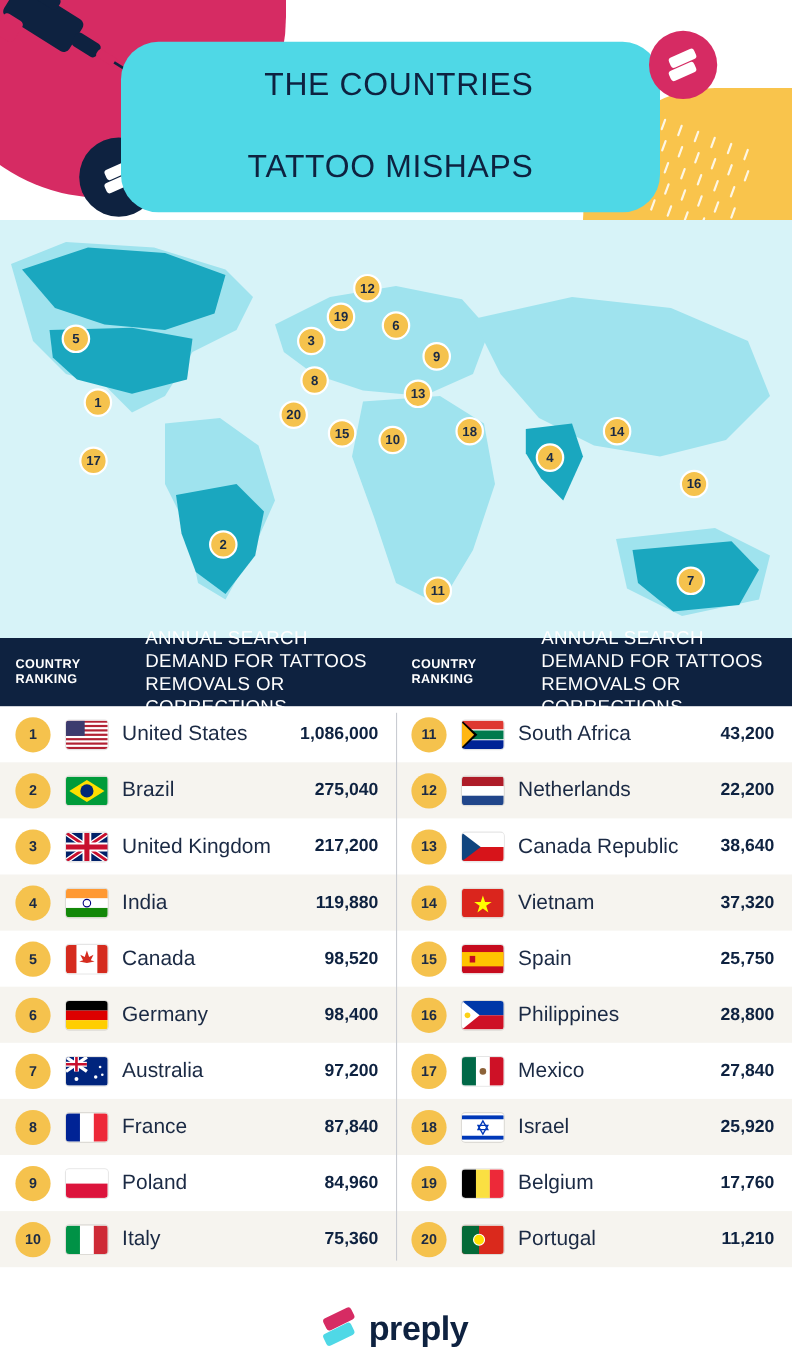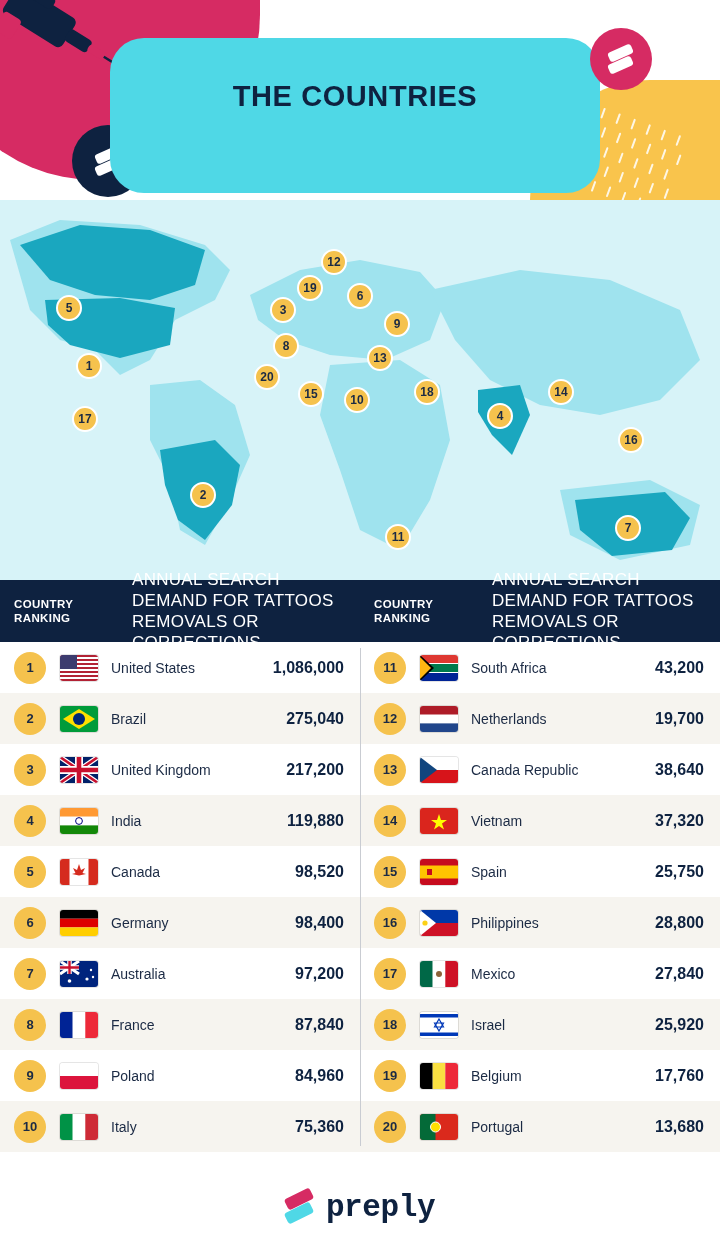--- a/index.html
+++ b/index.html
@@ -53,21 +53,21 @@
     background: #4fd8e6;
     border-radius: 34px;
     display: flex;
     align-items: center;
     justify-content: center;
   }
   .title-card h1 {
     color: #0e2240;
     font-size: 29px;
     line-height: 1.30;
-    font-weight: bold;
+    font-weight: normal;
     letter-spacing: .6px;
     text-align: right;
     text-transform: uppercase;
   }
   .badge-dark {
     position: absolute;
     left: 72px; top: 125px;
     width: 72px; height: 72px;
     border-radius: 50%;
     background: #0e2240;
@@ -189,21 +189,21 @@
     border-radius: 3px;
     overflow: hidden;
     box-shadow: 0 0 0 1px rgba(0,0,0,.10);
     position: relative;
   }
   .flag svg { display: block; width: 38px; height: 26px; }
   .cname {
     flex: 1;
     margin-left: 13px;
     color: #1b2a44;
-    font-size: 14px;
+    font-size: 19px;
   }
   .cval {
     color: #0e2240;
     font-size: 16px;
     font-weight: bold;
     white-space: nowrap;
   }
 
   
   .footer {
@@ -222,21 +222,20 @@
     width: 28px; height: 12px;
     border-radius: 3px;
   }
   .logo-mark span:nth-child(1) { top: 0; left: 0; background: #d62b63; transform: rotate(-26deg); }
   .logo-mark span:nth-child(2) { top: 14px; left: 0; background: #4fd8e6; transform: rotate(-26deg); }
   .logo-text {
     color: #0e2240;
     font-size: 31px;
     font-weight: bold;
     letter-spacing: -.4px;
-    font-family: Liberation Mono, monospace;
   }
 </style>
 </head>
 <body>
 
 <div class="hero">
 
   <div class="blob-pink"></div>
   <div class="blob-yellow"></div>
   <div class="hatch" id="hatch">
@@ -292,20 +291,21 @@
     <div class="pmark">
         <span></span>
         <span></span>
       </div>
   </div>
 
   <div class="title-card">
     <h1>
       <span>THE COUNTRIES</span><br>
       <br>
+      <span>TATTOO MISHAPS</span>
     </h1>
   </div>
 
   <div class="badge-pink">
     <div class="pmark">
         <span></span>
         <span></span>
       </div>
   </div>
 
@@ -525,21 +525,21 @@
         <div class="row alt">
           <div class="rank">12</div>
           <div class="flag">
             <svg viewBox="0 0 38 26">
               <rect width="38" height="8.7" fill="#ae1c28"></rect>
               <rect y="8.7" width="38" height="8.7" fill="#fff"></rect>
               <rect y="17.4" width="38" height="8.6" fill="#21468b"></rect>
             </svg>
           </div>
           <div class="cname">Netherlands</div>
-          <div class="cval">19,700</div>
+          <div class="cval">22,200</div>
         </div>
         <div class="row">
           <div class="rank">13</div>
           <div class="flag">
             <svg viewBox="0 0 38 26">
               <rect width="38" height="13" fill="#fff"></rect>
               <rect y="13" width="38" height="13" fill="#d7141a"></rect>
               <polygon points="0,0 17,13 0,26" fill="#11457e"></polygon>
             </svg>
           </div>
@@ -624,21 +624,21 @@
         <div class="row alt">
           <div class="rank">20</div>
           <div class="flag">
             <svg viewBox="0 0 38 26">
               <rect width="38" height="26" fill="#da291c"></rect>
               <rect width="15.5" height="26" fill="#046a38"></rect>
               <circle cx="15.5" cy="13" r="5" fill="#ffe000" stroke="#fff" stroke-width="1"></circle>
             </svg>
           </div>
           <div class="cname">Portugal</div>
-          <div class="cval">13,680</div>
+          <div class="cval">11,210</div>
         </div>
       </div>
   </div>
 </div>
 
 <div class="footer">
   <div class="logo-mark">
       <span></span>
       <span></span>
     </div>

